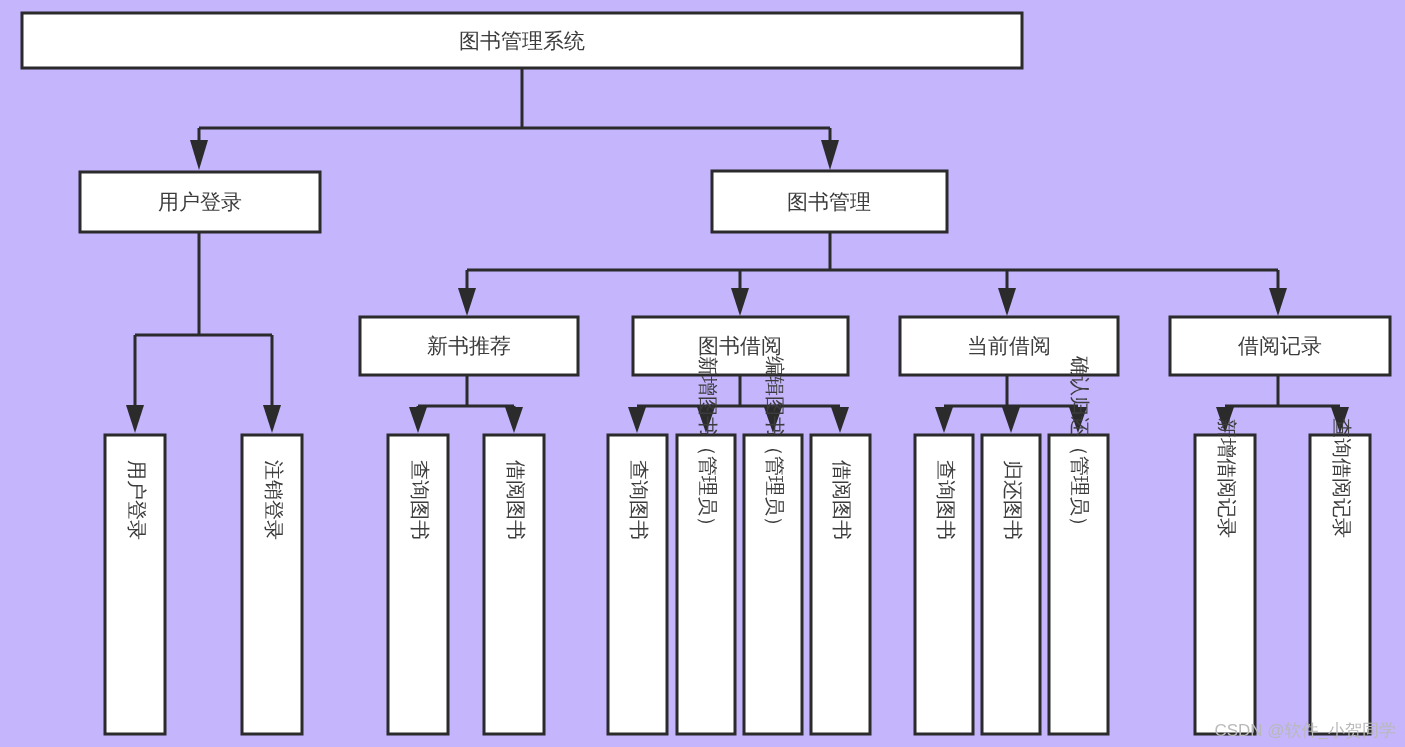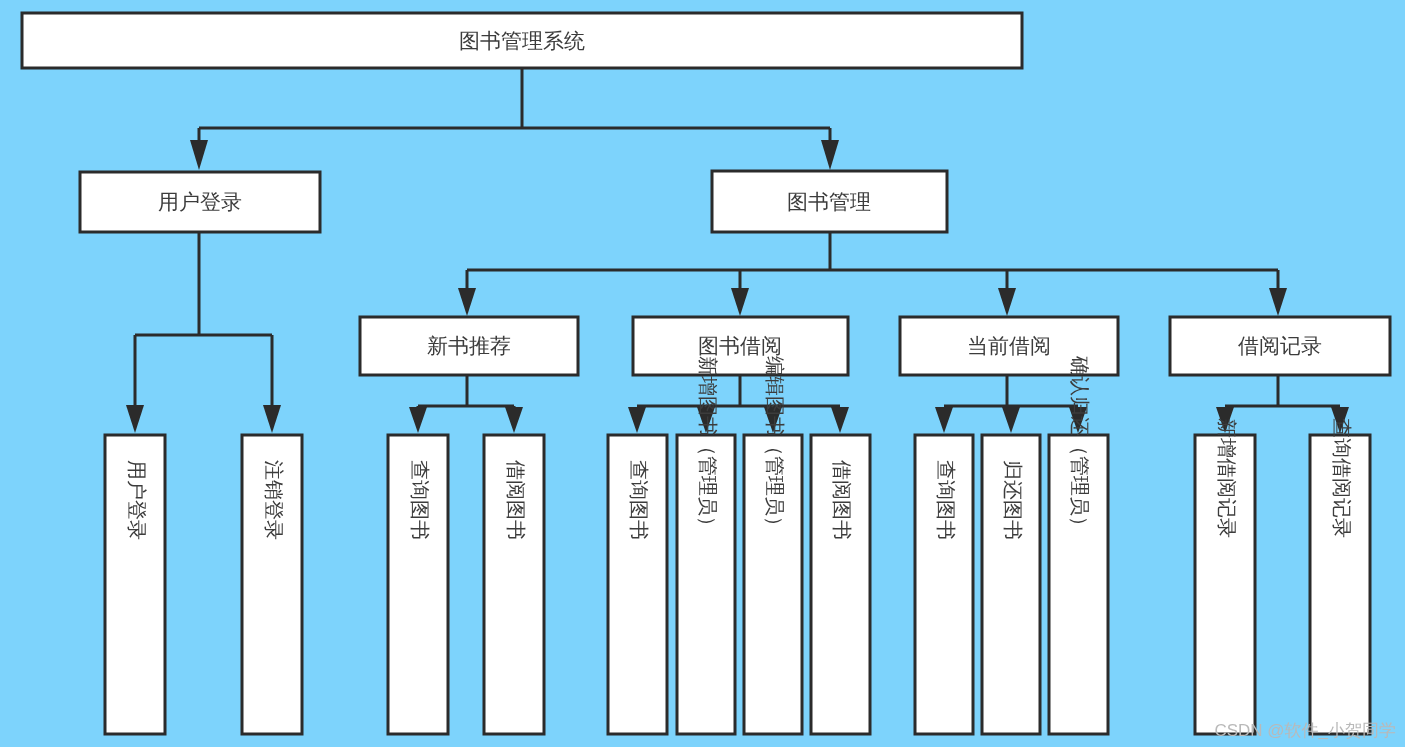--- a/index.html
+++ b/index.html
@@ -10,21 +10,21 @@
   body {
     width: 1405px;
     height: 747px;
     font-family: "Liberation Sans", "DejaVu Sans", sans-serif;
     overflow: hidden;
   }
   #diagram-root {
     position: relative;
     width: 1405px;
     height: 747px;
-    background: #7dd3fc;
+    background: #c4b5fd;
   }
   svg.diagram {
     display: block;
     width: 1405px;
     height: 747px;
   }
   .node-rect {
     fill: #ffffff;
     stroke: #2b2b2b;
     stroke-width: 3;

